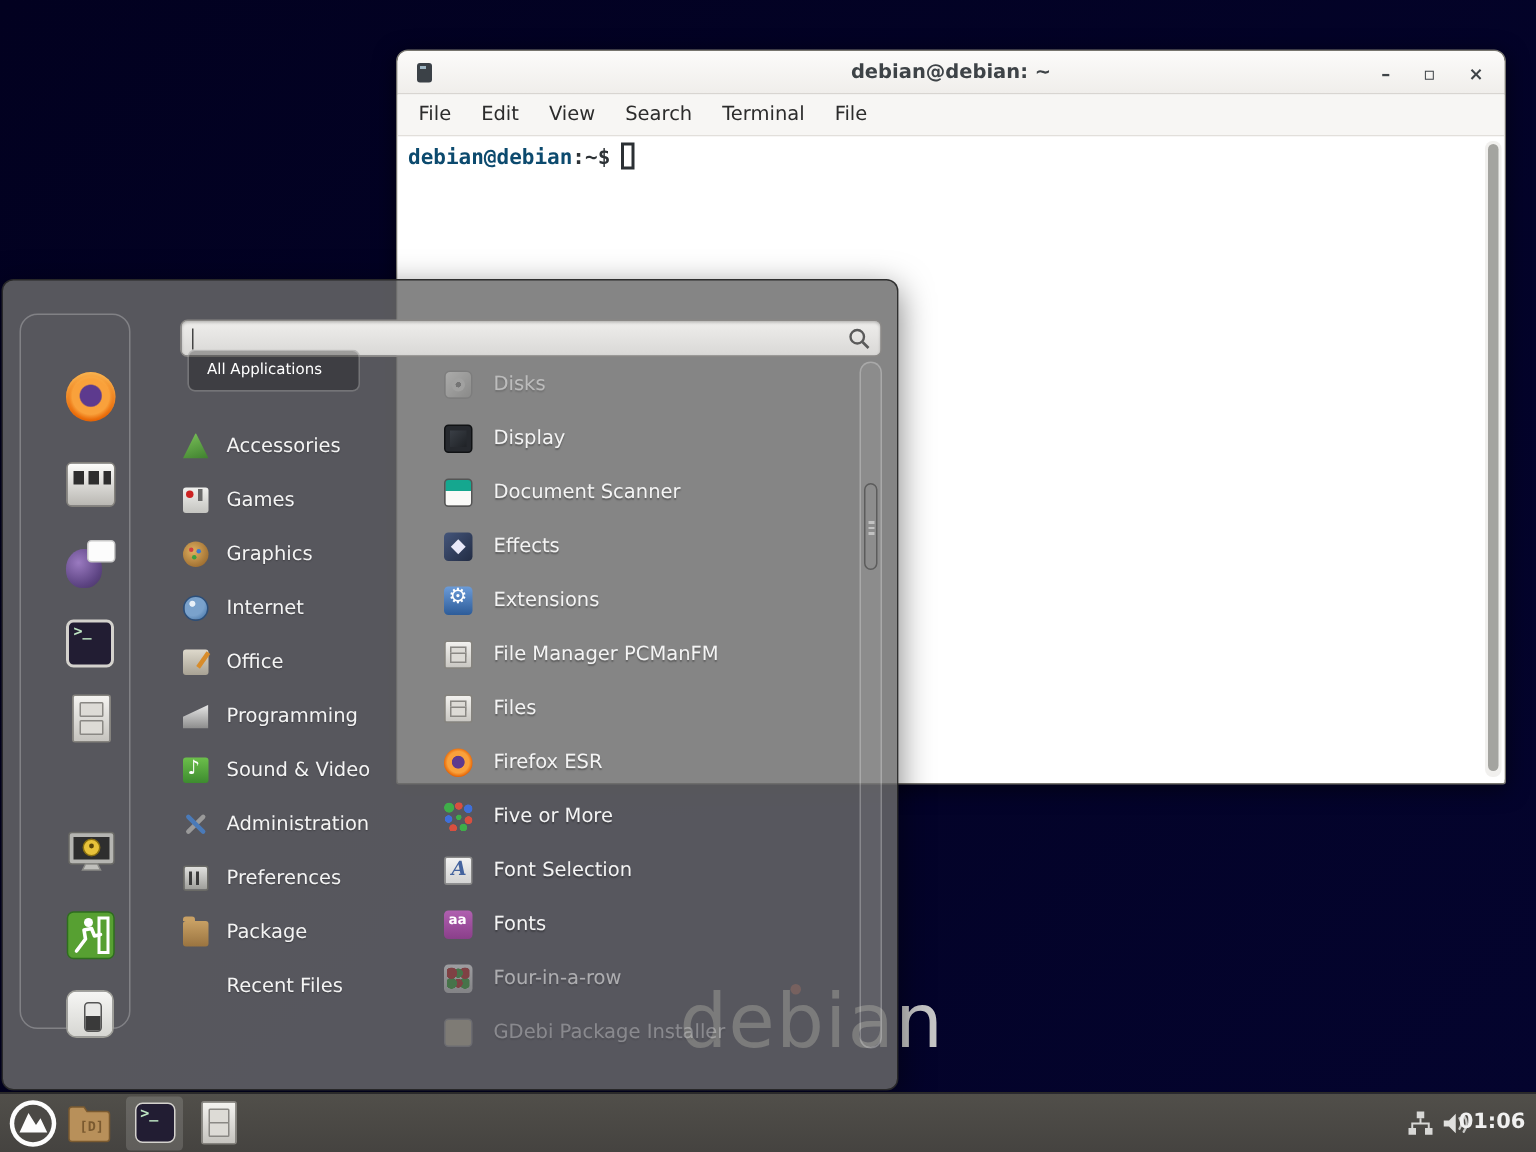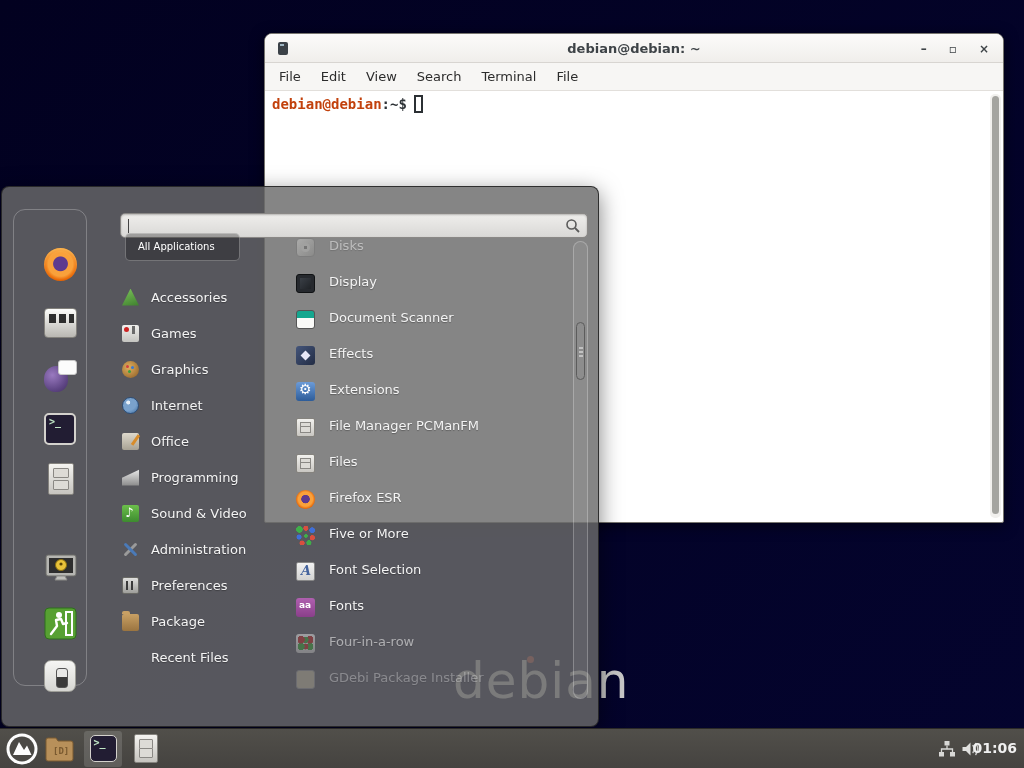--- a/index.html
+++ b/index.html
@@ -16,21 +16,21 @@
   .titlebar { position:relative; height:29px; background:linear-gradient(#fcfbfa,#f0eeeb); border-bottom:1px solid #d8d5d1; border-radius:7px 7px 0 0; }
   .tb-icon { position:absolute; left:13px; top:8px; width:10px; height:13px; background:#3b4147; border-radius:2px; }
   .tb-icon::after { content:""; position:absolute; left:2px; top:2px; width:4px; height:2px; background:#9fb6c3; }
   .tb-title { display:block; text-align:center; line-height:29px; font-size:13px; font-weight:bold; color:#3e4347;border-radius:7px; }
   .tb-controls { position:absolute; right:14px; top:0; height:29px; display:flex; align-items:center; gap:22px; }
   .tb-btn { font-size:12px; font-weight:bold; color:#3e4347; line-height:1; cursor:default; }
   .menubar { height:28px; background:#f7f6f4; border-bottom:1px solid #e2dfdb; display:flex; align-items:center; padding-left:4px; }
   .tmenu-item { padding:0 10px; font-size:13px; color:#2c2c2c; line-height:28px; }
   .term-body { position:relative; height:430px; background:#ffffff; border-radius:0 0 2px 2px; }
   .prompt { position:absolute; left:7px; top:4px; font-family:"DejaVu Sans Mono", monospace; font-size:14px; font-weight:bold; white-space:pre; }
-  .p-user { color:#c2410c; }
+  .p-user { color:#0c4a6e; }
   .p-rest { color:#2d3236; }
   .cursor { display:inline-block; width:9px; height:18px; border:2px solid #2b3034; margin-left:7px; vertical-align:-4px; }
   .term-scroll { position:absolute; right:2px; top:3px; bottom:3px; width:11px; background:#f1f0ee; border-radius:5px; }
   .term-thumb { position:absolute; left:2px; top:2px; bottom:4px; width:7px; background:#a4a4a0; border-radius:4px; }
 
   
   .appmenu { position:absolute; left:1px; top:186px; width:598px; height:541px; z-index:5;
     background:rgba(106,106,106,0.82); border:1px solid rgba(32,32,32,0.85); border-radius:8px; box-shadow:0 6px 22px rgba(0,0,0,.5); }
   .fav-box { position:absolute; left:11px; top:22px; width:74px; height:477px; border:1px solid rgba(255,255,255,.25); border-radius:12px; }
   .fav { position:absolute; left:30px; width:34px; height:34px; }
@@ -67,21 +67,21 @@
   
   .allapps { position:absolute; left:123px; top:46px; width:115px; height:28px; background:rgba(0,0,0,.28);
     border:1px solid rgba(255,255,255,.28); border-radius:5px; color:#fff; font-size:10px; line-height:26px; padding-left:12px; }
   .cats { position:absolute; left:120px; top:92px; width:150px; }
   .cat-row { position:relative; height:36px; display:flex; align-items:center; gap:12px; }
   .clabel, .alabel { font-size:13px; color:#f4f4f4; text-shadow:0 1px 1px rgba(0,0,0,.3); white-space:nowrap; }
   .cicon { width:17px; height:17px; flex:0 0 17px; position:relative; }
 
   
   .apps { position:absolute; left:286px; top:51px; width:284px; }
-  .app-row { position:relative; height:36px; display:flex; gap:14px; padding-left:8px; }
+  .app-row { position:relative; height:36px; display:flex; align-items:center; gap:14px; padding-left:8px; }
   .aicon { width:19px; height:19px; flex:0 0 19px; position:relative; }
 
   
   .menu-scroll { position:absolute; left:571px; top:54px; width:15px; height:458px;
     background:rgba(255,255,255,.06); border:1px solid rgba(255,255,255,.25); border-radius:8px; }
   .menu-thumb { position:absolute; left:2px; top:80px; width:9px; height:58px; background:#8d8d8d; border:1px solid #5c5c5c; border-radius:5px; }
   .menu-thumb::after { content:""; position:absolute; left:2px; top:24px; width:4px; height:10px;
     background:repeating-linear-gradient(180deg,#c2c2c2 0 2px,transparent 2px 4px); }
 
   

